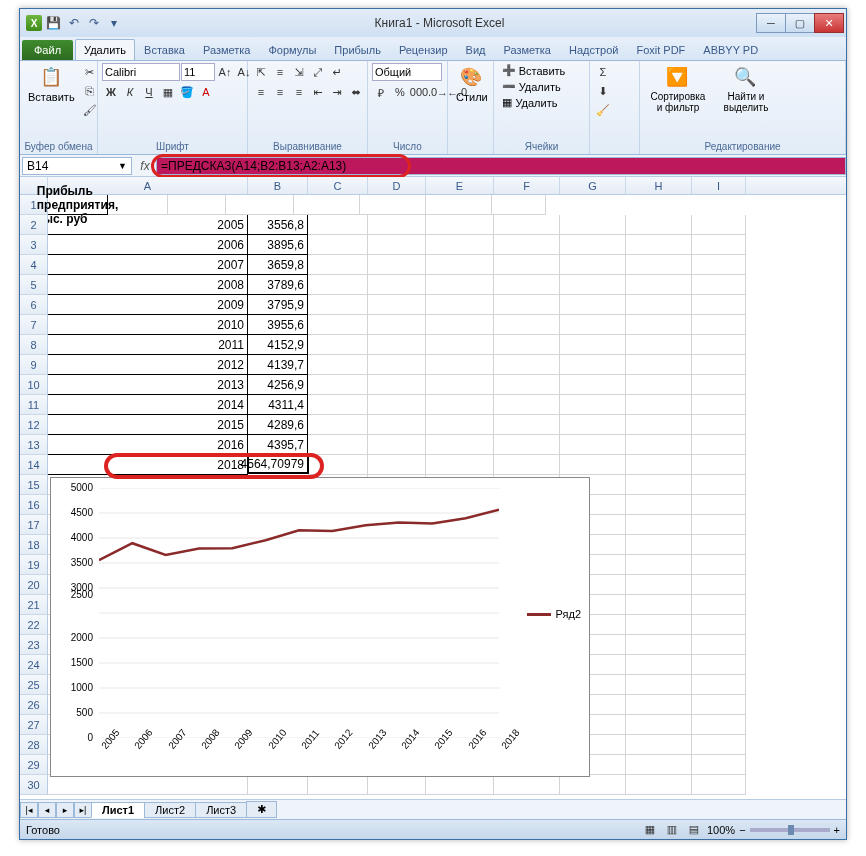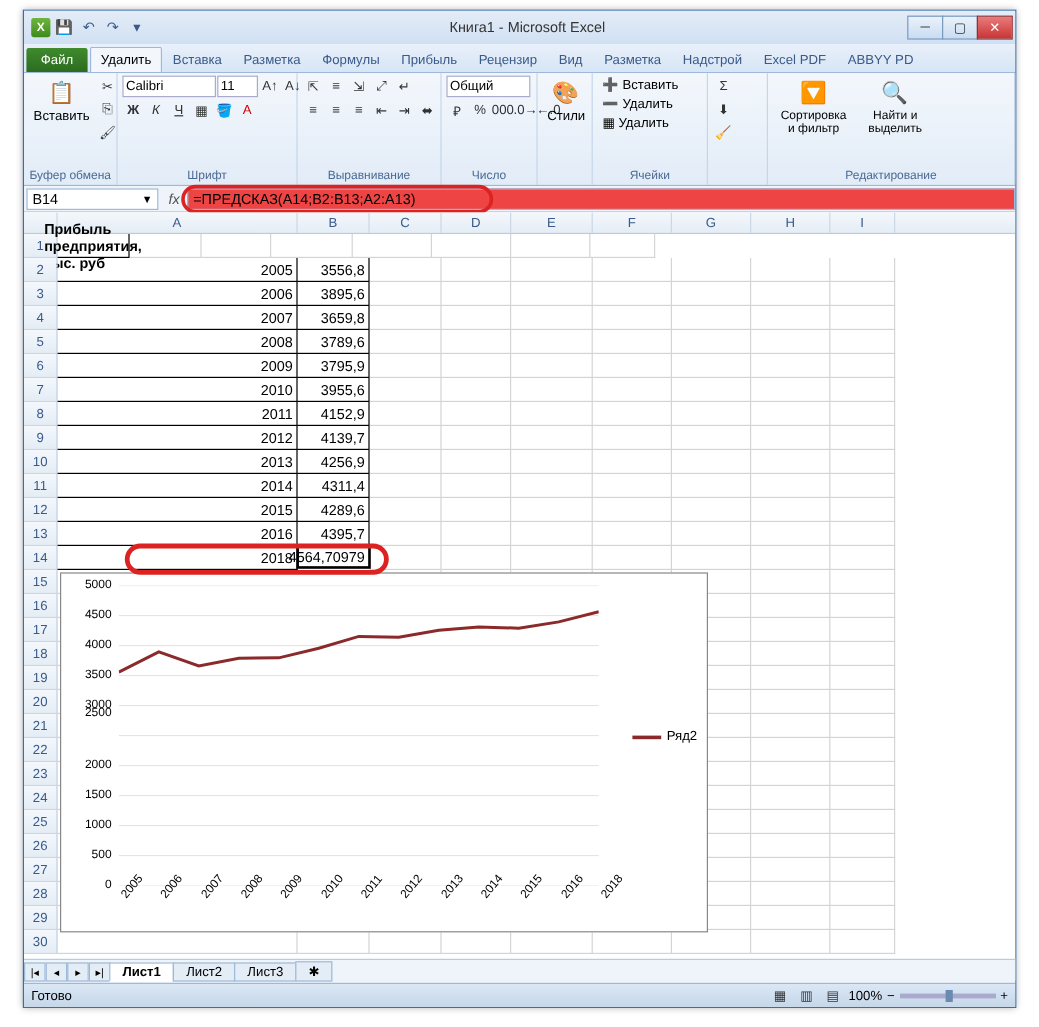--- a/index.html
+++ b/index.html
@@ -32,21 +32,21 @@
 .smbtn { width: 18px; height: 18px; display: flex; align-items: center; justify-content: center; cursor: pointer; font-size: 11px; color: #333; border: 1px solid transparent; }
 .col { display: flex; flex-direction: column; gap: 1px; }
 .row { display: flex; gap: 1px; align-items: center; }
 .sel { height: 18px; border: 1px solid #aac; background: #fff; font-size: 11px; padding: 0 2px; }
 .cellbtn { font-size: 11px; padding: 1px 4px; cursor: pointer; display: flex; align-items: center; gap: 3px; }
 
 
 .fbar { height: 22px; border-bottom: 1px solid #b7cce2; display: flex; align-items: center; font-size: 12px; background: #eef4fa; }
 .fbar .namebox { width: 110px; border: 1px solid #9db9d9; background: #fff; height: 18px; padding: 0 4px; margin: 0 2px; display: flex; align-items: center; justify-content: space-between; }
 .fbar .fxbtn { width: 22px; text-align: center; font-style: italic; color: #555; cursor: pointer; }
-.fbar .formula { flex: 1; height: 18px; border: 1px solid #9db9d9; background: #ef4444; padding: 0 4px; display: flex; align-items: center; position: relative; }
+.fbar .formula { flex: 1; height: 18px; border: 1px solid #9db9d9; background: #be185d; padding: 0 4px; display: flex; align-items: center; position: relative; }
 .red-oval-fb { position: absolute; left: -6px; top: -4px; width: 260px; height: 24px; border: 3px solid #d22; border-radius: 12px; pointer-events: none; }
 
 
 .gridwrap { position: relative; height: 640px; overflow: hidden; background: #fff; }
 .colheads { display: flex; height: 18px; background: linear-gradient(#f4f8fc,#e4ecf5); border-bottom: 1px solid #b7cce2; font-size: 11px; }
 .colheads div { border-right: 1px solid #c9d7e6; display: flex; align-items: center; justify-content: center; color: #3a5a8a; cursor: pointer; }
 .corner { width: 28px; }
 .ch { }
 .rowline { display: flex; height: 20px; }
 .rh { width: 28px; background: linear-gradient(#f4f8fc,#e4ecf5); border-right: 1px solid #b7cce2; border-bottom: 1px solid #c9d7e6; font-size: 11px; display: flex; align-items: center; justify-content: center; color: #3a5a8a; cursor: pointer; }
@@ -101,21 +101,21 @@
     <div class="filetab">Файл</div>
     <div class="tab active">Удалить</div>
     <div class="tab">Вставка</div>
     <div class="tab">Разметка</div>
     <div class="tab">Формулы</div>
     <div class="tab">Прибыль</div>
     <div class="tab">Рецензир</div>
     <div class="tab">Вид</div>
     <div class="tab">Разметка</div>
     <div class="tab">Надстрой</div>
-    <div class="tab">Excel PDF</div>
+    <div class="tab">Foxit PDF</div>
     <div class="tab">ABBYY PD</div>
   </div>
 
   <div class="ribbon">
     <div class="rgroup" style="width:78px">
       <div class="body">
         <div class="bigbtn">
           <div class="bigico">📋</div>
           <span>Вставить</span>
         </div>

